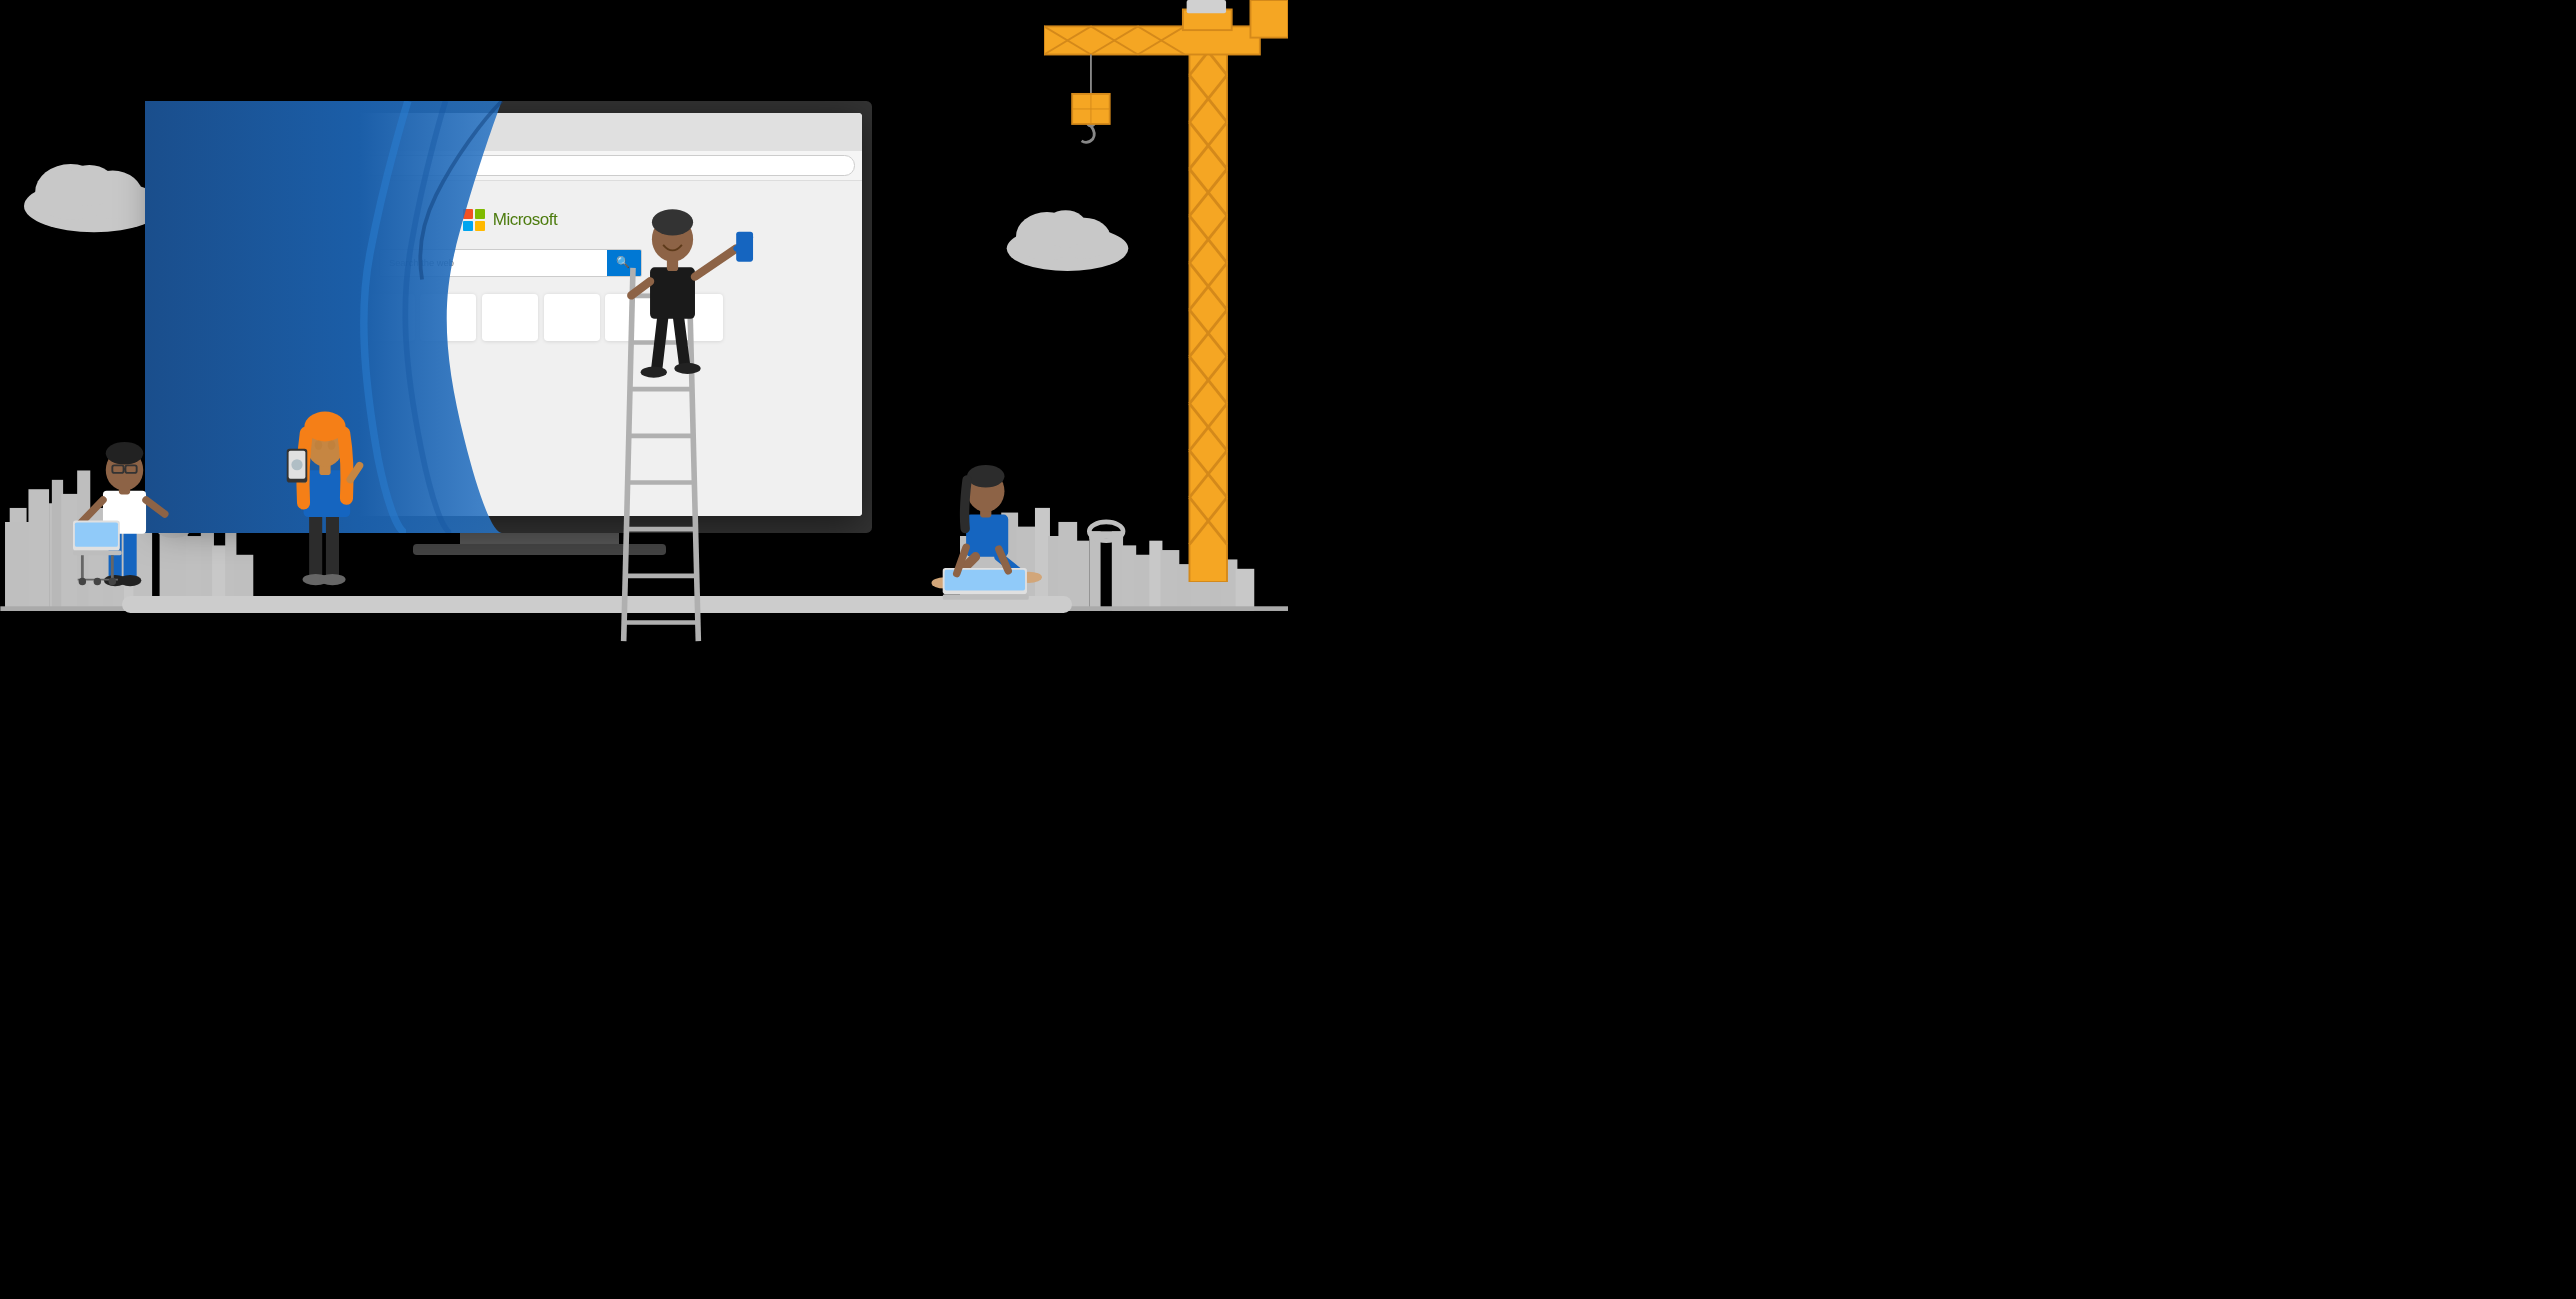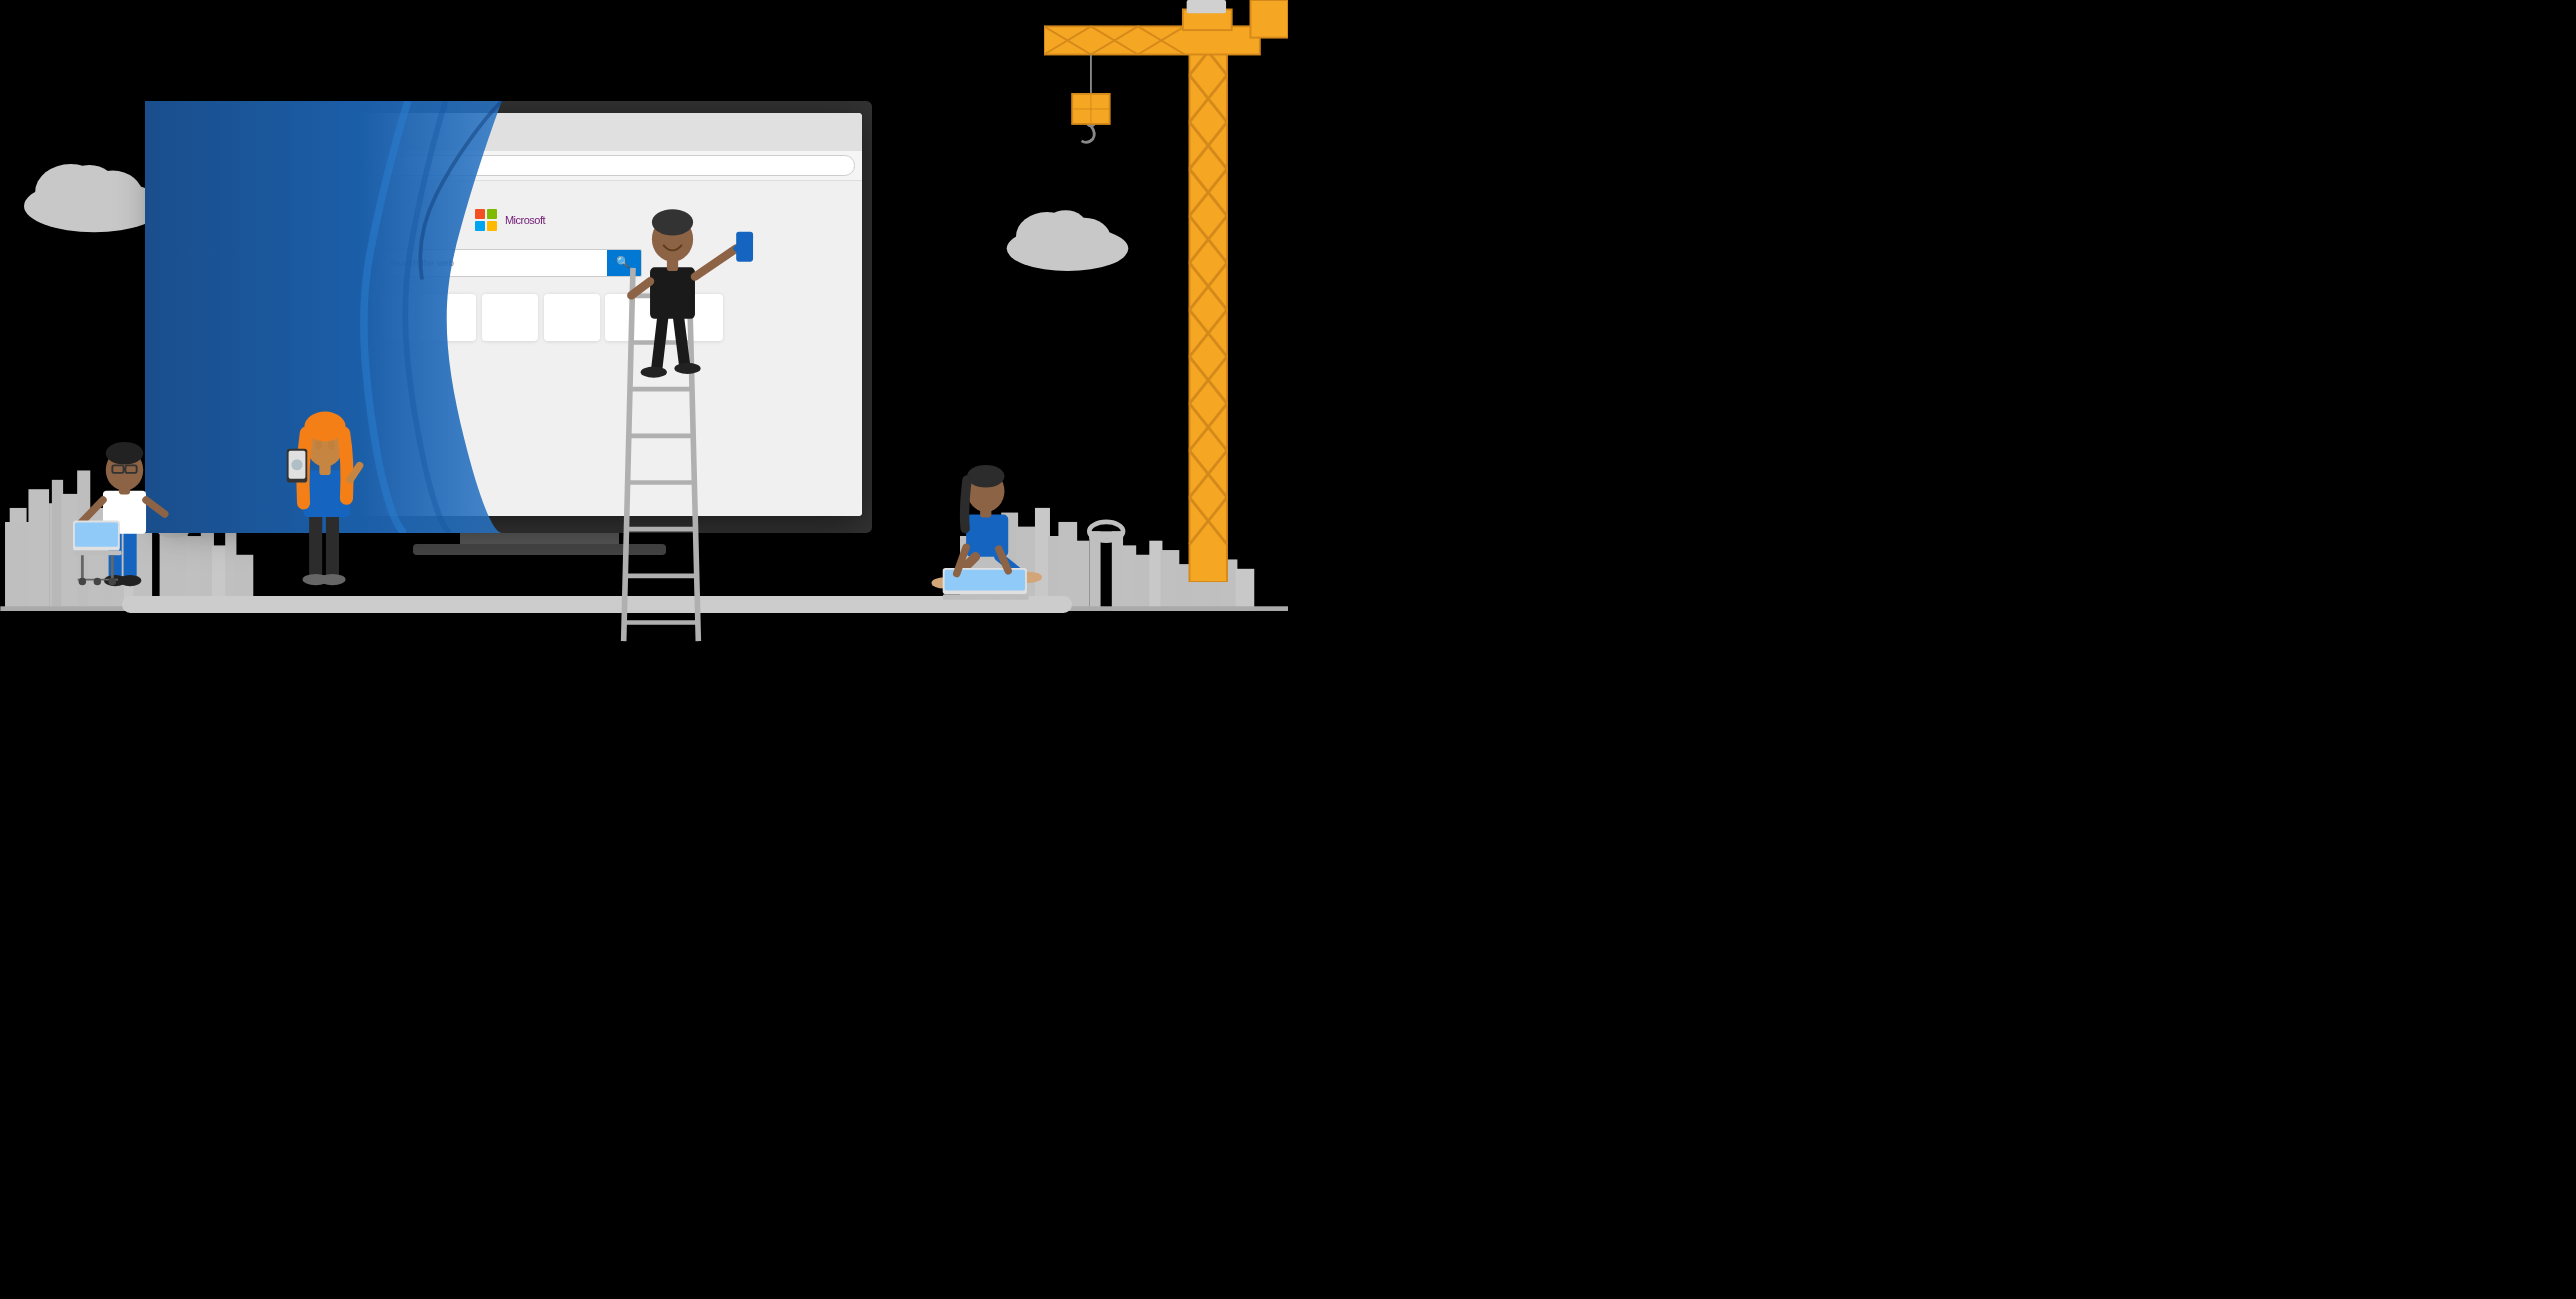--- a/index.html
+++ b/index.html
@@ -188,22 +188,22 @@
       height: 10.3px;
       border-radius: 0.9px;
     }
 
     .ms-red { background: #F25022; }
     .ms-green { background: #7FBA00; }
     .ms-blue { background: #00A4EF; }
     .ms-yellow { background: #FFB900; }
 
     .ms-name {
-      font-size: 11px;
-      color: #701a75;
+      font-size: 17px;
+      color: #4d7c0f;
       font-weight: 300;
       letter-spacing: -0.5px;
     }
 
     
     .search-box {
       display: flex;
       align-items: center;
       width: 263px;
       height: 28px;

